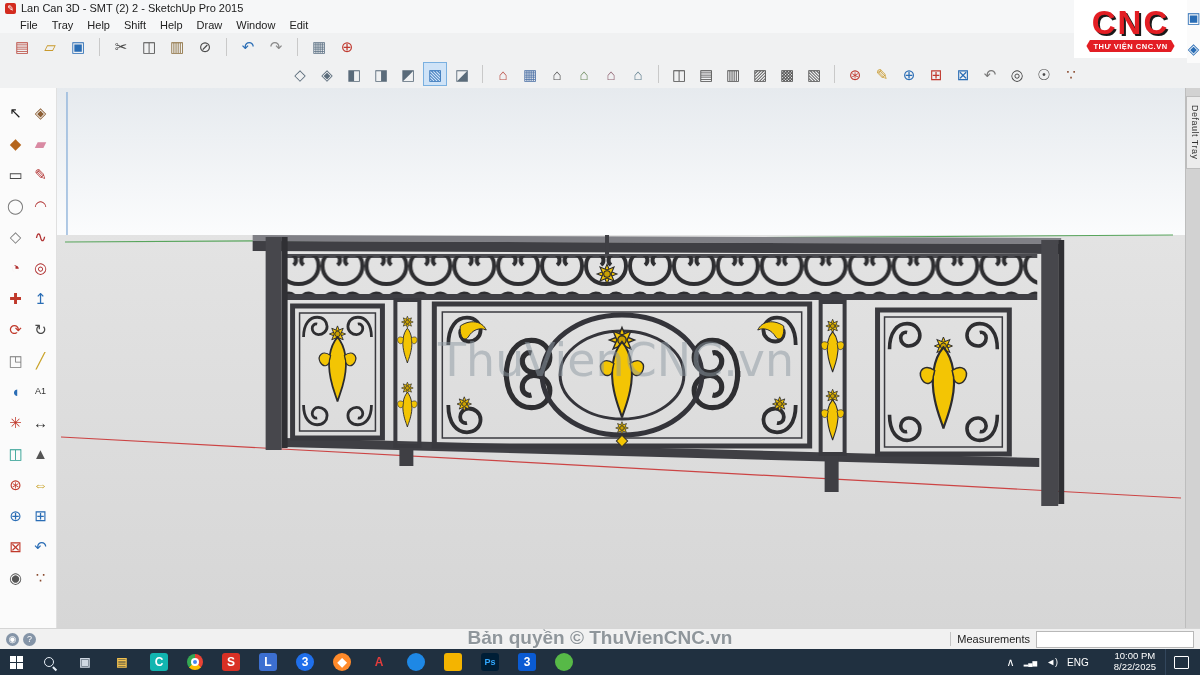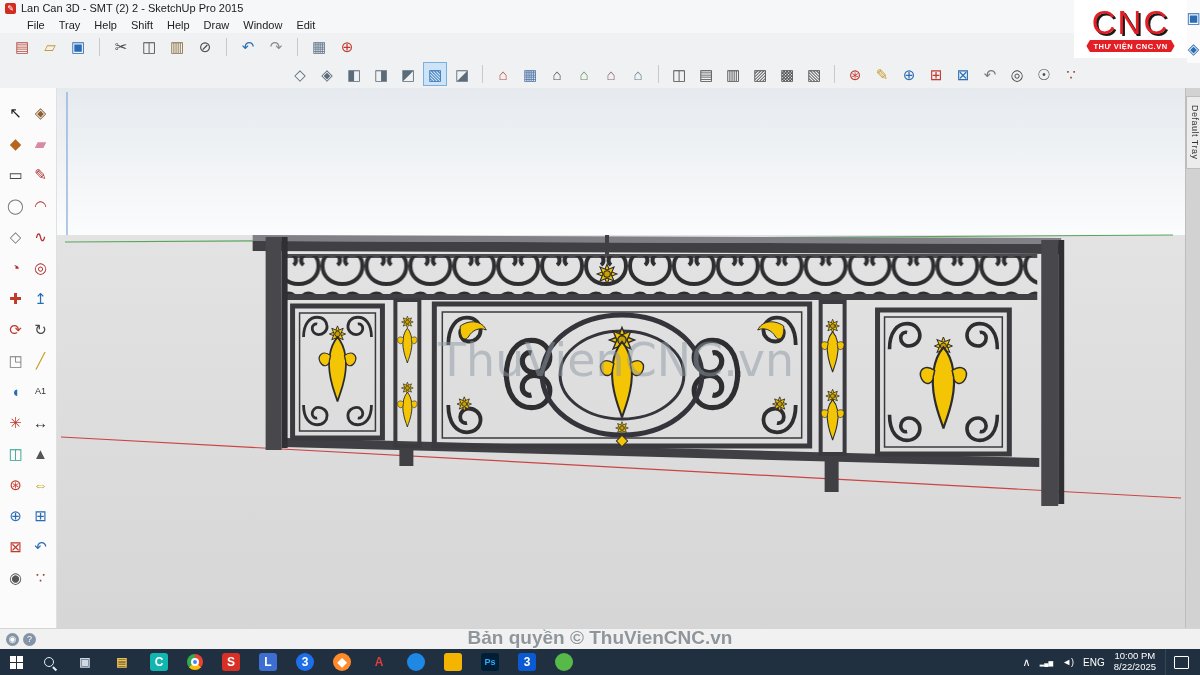--- a/index.html
+++ b/index.html
@@ -11,38 +11,38 @@
   .abs{position:absolute;left:0;right:0;}
 
   
   .title-bar{top:0;height:16px;background:#f6f7f8;display:flex;align-items:center;gap:5px;
     padding-left:5px;font-size:11px;color:#1a1a1a;border-bottom:1px solid #e3e3e3;}
   .su-icon{width:11px;height:11px;background:#d32b1f;color:#fff;font-size:8px;line-height:11px;
     text-align:center;border-radius:2px;flex:0 0 auto;}
 
   
   .menu-bar{top:16px;height:17px;background:#f6f7f8;display:flex;align-items:flex-end;
-    padding-left:20px;font-size:11px;color:#222;}
+    padding-left:13px;font-size:11px;color:#222;}
   .menu-item{padding:2px 7px;}
 
   
   .toolbar1{top:33px;height:27px;background:#f0f1f2;border-bottom:1px solid #dcdcdc;
     display:flex;align-items:center;gap:4px;padding-left:10px;}
   .toolbar2{top:60px;height:28px;background:#f0f1f2;border-bottom:1px solid #cfcfcf;}
   .toolbar2-inner{position:absolute;left:288px;top:0;height:100%;display:flex;align-items:center;gap:3px;}
   .tb-group{display:flex;align-items:center;gap:3px;}
   .tb-icon{width:22px;height:22px;display:flex;align-items:center;justify-content:center;
     font-size:15px;line-height:1;border:1px solid transparent;}
   .tb-icon.pressed{background:#cfe3f7;border:1px solid #7ab0e0;}
   .tb-sep{width:1px;height:18px;background:#c9c9c9;margin:0 5px;flex:0 0 auto;}
 
   
   .cnc-logo{position:absolute;top:0;right:13px;width:113px;height:58px;background:#ffffff;
     z-index:6;display:flex;flex-direction:column;align-items:center;justify-content:center;}
-  .cnc-brand{font-size:33px;font-weight:normal;color:#e31e24;letter-spacing:2px;line-height:1;
+  .cnc-brand{font-size:33px;font-weight:bold;color:#e31e24;letter-spacing:2px;line-height:1;
     text-shadow:2px 2px 0 #1a1a1a;}
   .cnc-banner{margin-top:1px;background:#e31e24;color:#fff;font-size:7.5px;font-weight:bold;
     letter-spacing:.5px;padding:1.5px 7px;
     clip-path:polygon(4% 0,96% 0,100% 50%,96% 100%,4% 100%,0 50%);}
   .side-mini{position:absolute;top:0;right:0;width:13px;height:58px;background:#fbfbfb;z-index:7;
     display:flex;flex-direction:column;align-items:center;gap:7px;padding-top:5px;font-size:9px;}
 
   
   .main{top:88px;height:540px;display:flex;}
   .tool-palette{width:56px;background:#fbfbfb;border-right:1px solid #e0e0e0;
@@ -84,21 +84,21 @@
     background:#e6edf5;transform:rotate(45deg);transform-origin:left center;}
   .chrome{width:16px;height:16px;border-radius:50%;position:relative;
     background:conic-gradient(#ea4335 0deg 130deg,#fbbc05 130deg 225deg,#34a853 225deg 360deg);}
   .chrome::after{content:"";position:absolute;inset:4px;background:#4285f4;border:2px solid #fff;
     border-radius:50%;box-sizing:border-box;}
   .tray{margin-left:auto;display:flex;align-items:center;gap:9px;padding-right:4px;height:100%;}
   .tray-icon{display:flex;align-items:center;justify-content:center;font-size:11px;color:#fff;}
   .tray-icon.bars{font-size:6px;letter-spacing:0;}
   .tray-icon.vol{font-size:9px;}
   .tray-lang{font-size:10px;}
-  .tray-clock{font-size:9.5px;line-height:1.15;text-align:center;}
+  .tray-clock{font-size:9.5px;line-height:1.15;text-align:center;margin-left:16px;}
   .action-center{width:30px;height:100%;display:flex;align-items:center;justify-content:center;
     border-left:1px solid #32465c;}
   .ac-box{width:13px;height:11px;border:1.5px solid #fff;border-radius:1px;}
 </style>
 </head>
 <body>
 
 <div class="abs title-bar">
   <span class="su-icon">✎</span>
   <span>Lan Can 3D - SMT (2) 2 - SketchUp Pro 2015</span>
@@ -338,20 +338,25 @@
   <div class="right-strip">
     <div class="tray-tab">Default Tray</div>
   </div>
 </div>
 
 <div class="abs statusbar">
   <span class="status-icons">
       <span class="status-icon" style="color: rgb(255, 255, 255); background: rgb(132, 148, 167); border-radius: 50%;">◉</span>
       <span class="status-icon" style="color: rgb(255, 255, 255); background: rgb(132, 148, 167); border-radius: 50%;">?</span>
     </span>
+  <span class="status-right">
+    <span class="status-div"></span>
+    <span>Measurements</span>
+    <input class="meas-input" value="" style="">
+  </span>
 </div>
 
 <div class="copyright">Bản quyền © ThuVienCNC.vn</div>
 
 <div class="abs taskbar">
   <span class="start-btn">
     <span class="win-grid">
         <i></i>
         <i></i>
         <i></i>

